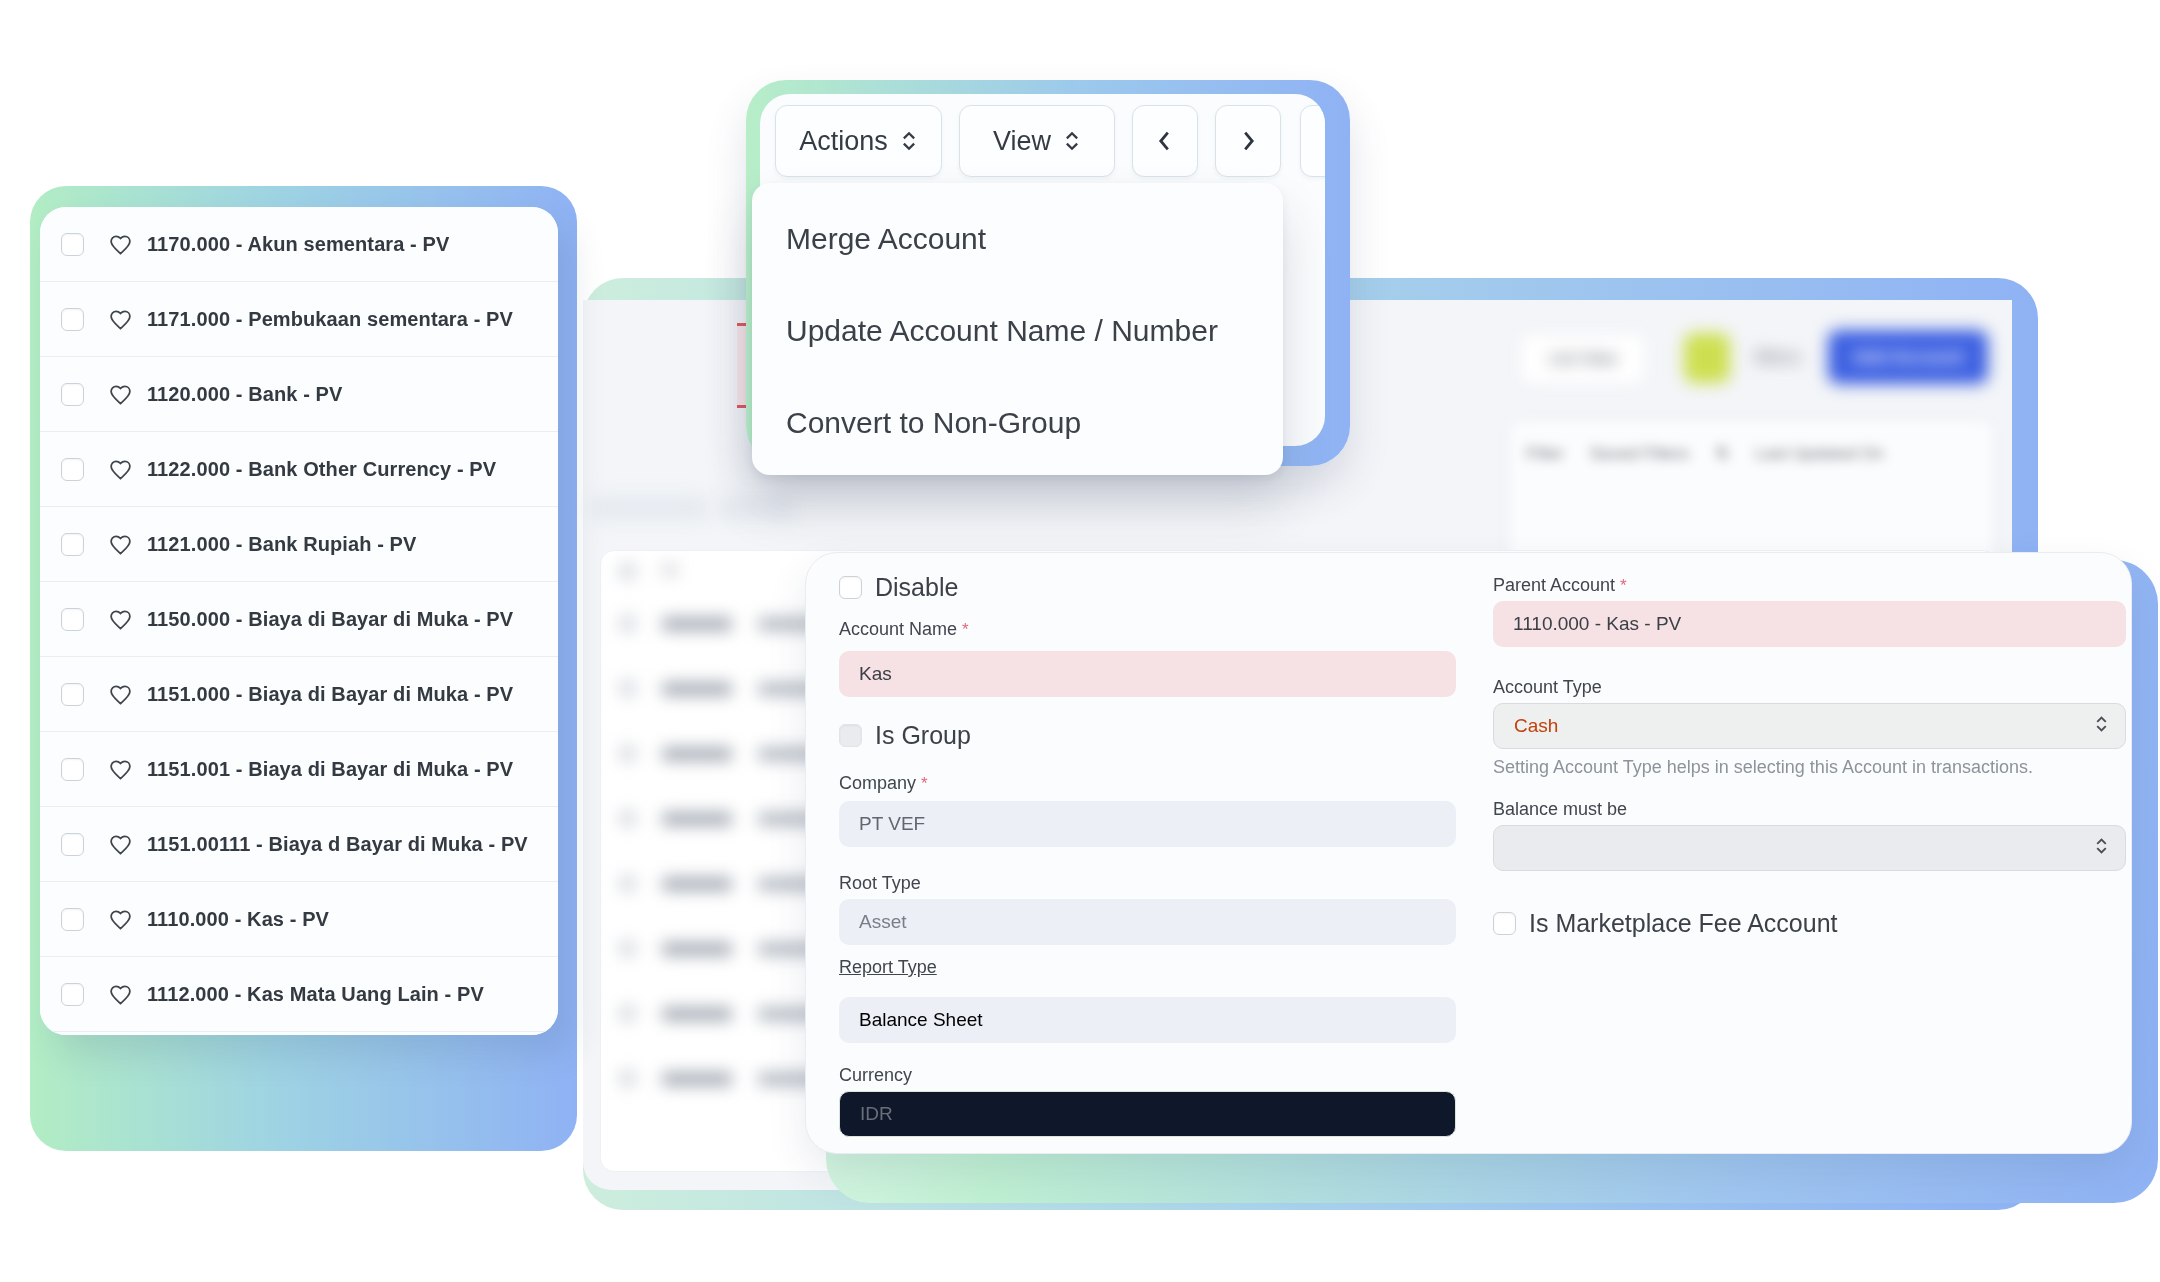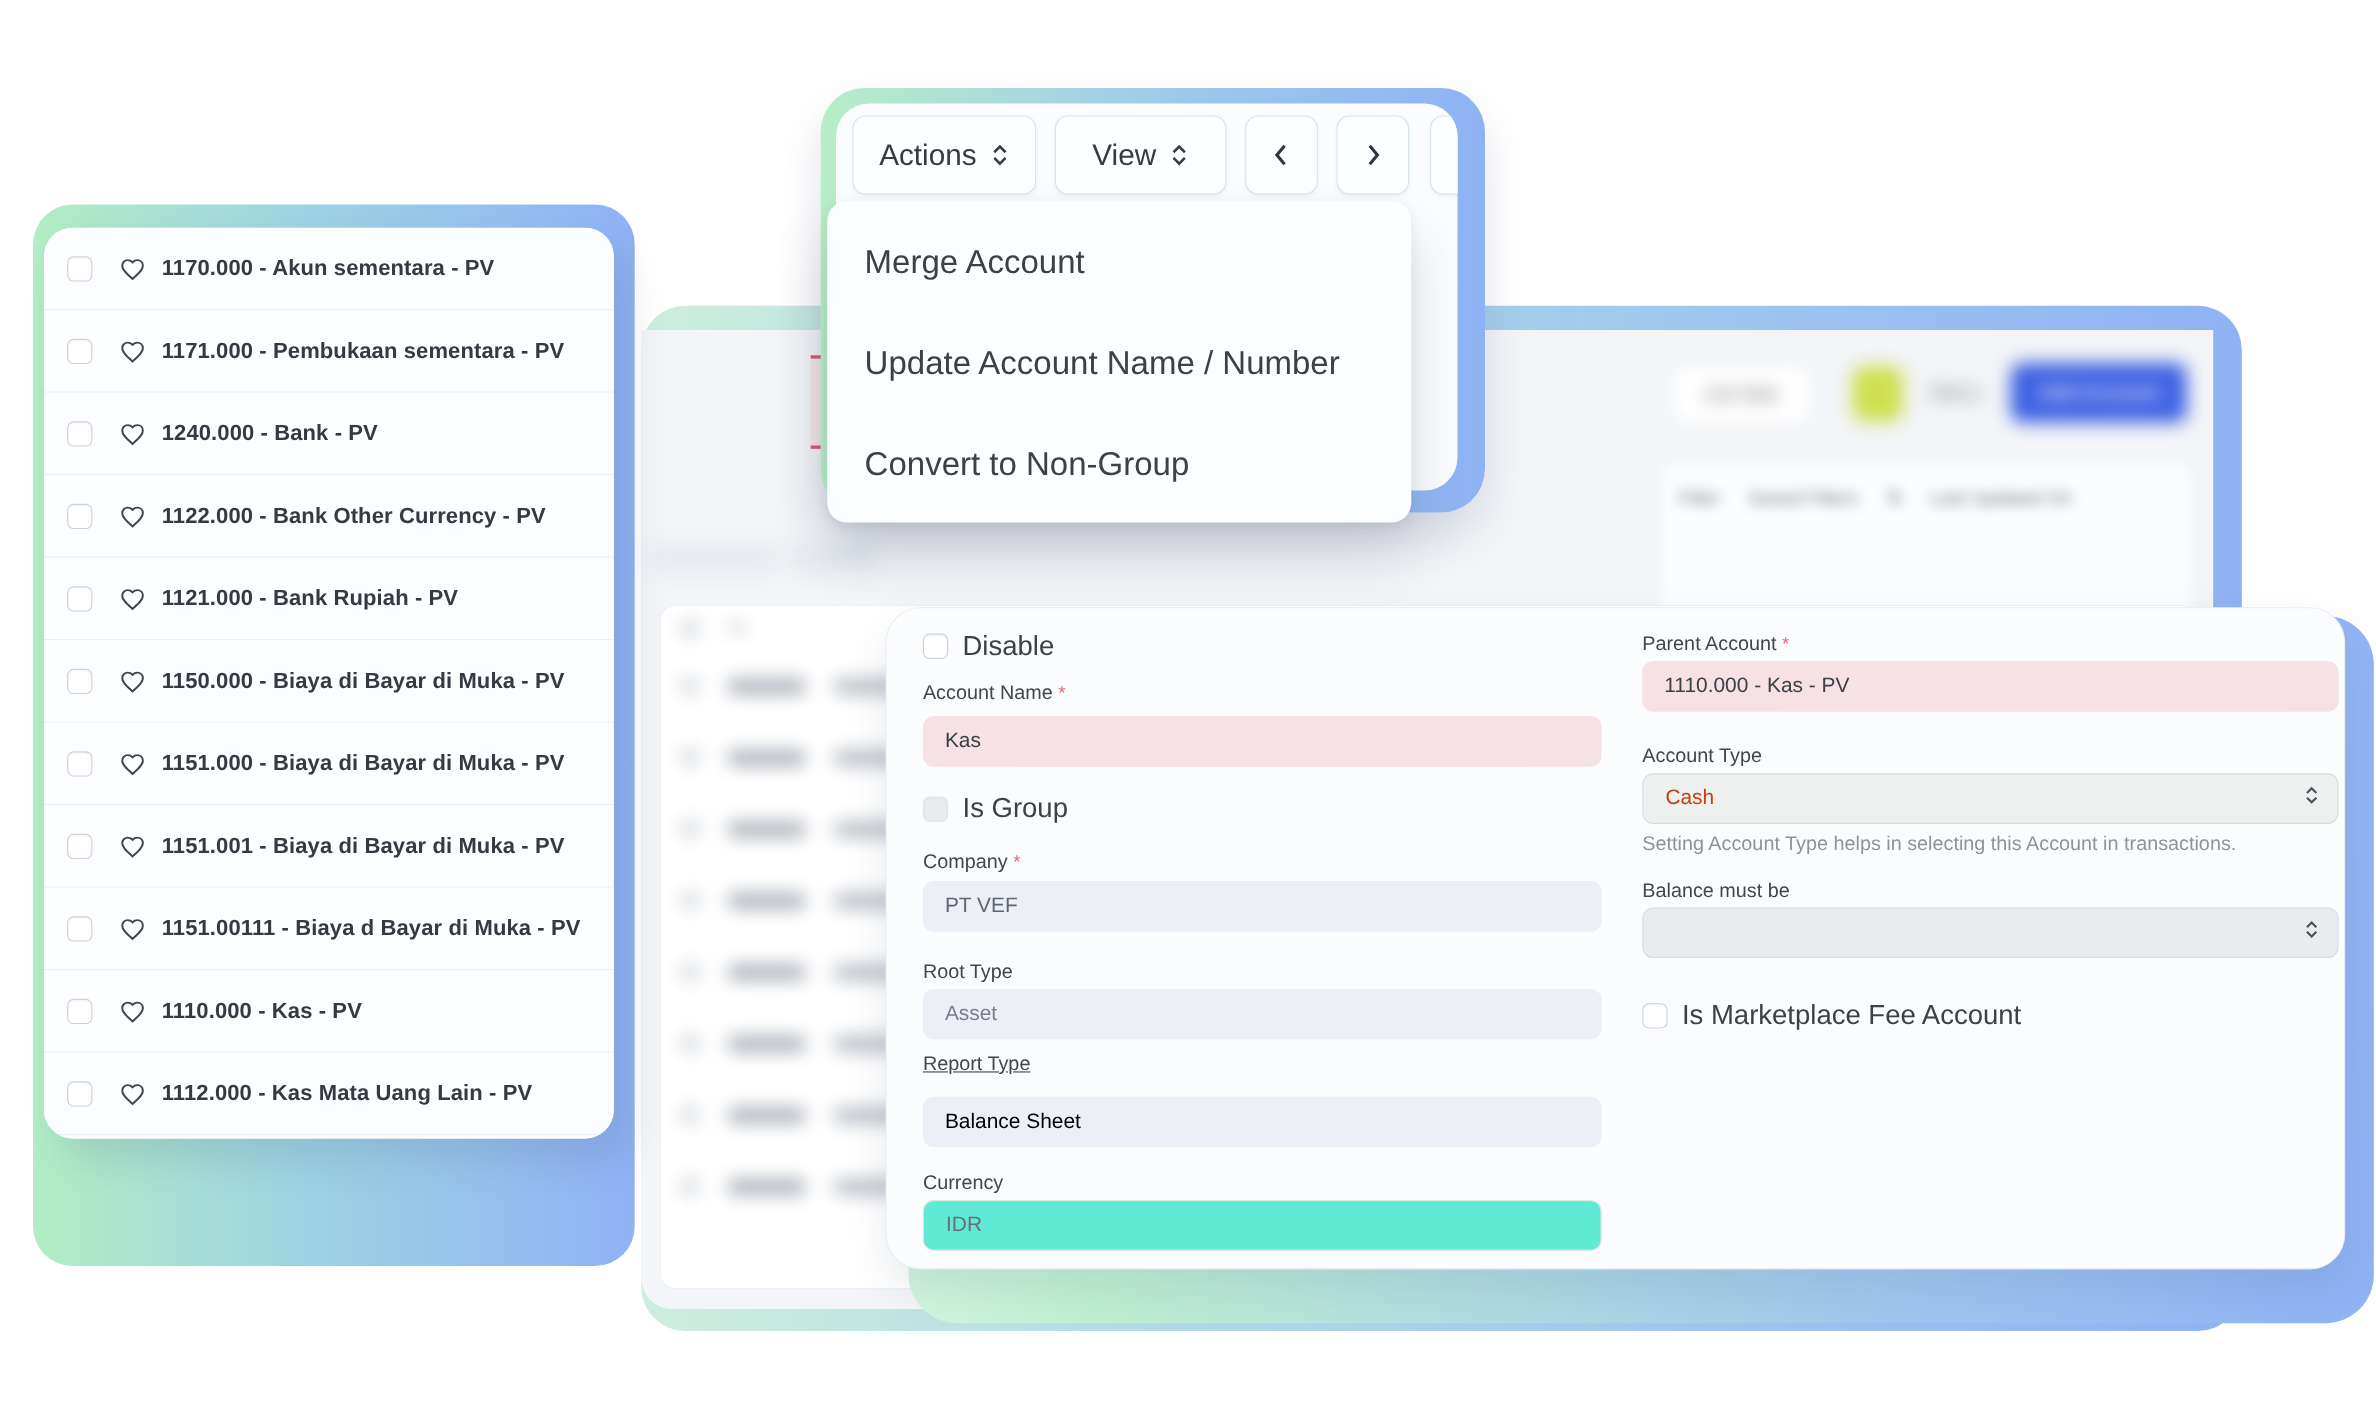--- a/index.html
+++ b/index.html
@@ -58,21 +58,21 @@
     background:linear-gradient(95deg,#d8f6e3 0%,#bff0d2 16%,#9fc6f0 70%,#8fb2f4 100%);}
   .form-card{left:805px;top:552px;width:1325px;height:600px;border-radius:32px;background:#fbfcfe;
     border:1px solid #e9ecf0;box-shadow:0 18px 40px rgba(40,55,95,.10);}
   .fcol{position:absolute;top:0;height:100%;}
   .flabel{position:absolute;font-size:18px;color:#40464d;white-space:nowrap;}
   .req{color:#e0697a;font-size:17px;margin-left:5px;}
   .finput{position:absolute;left:0;right:0;height:46px;border-radius:10px;display:flex;align-items:center;
     padding-left:20px;font-size:19px;box-sizing:border-box;}
   .in-pink{background:#f6e1e5;color:#3a4046;}
   .in-grey{background:#edeff7;}
-  .in-green{background:#5eead4;border:1px solid #dde4da;}
+  .in-green{background:#0f172a;border:1px solid #dde4da;}
   .fselect{background:#eef0ef;border:1px solid #d8dcdf;justify-content:space-between;padding-right:16px;}
   .fselect2{background:#e9ebee;border:1px solid #d8dcdf;justify-content:space-between;padding-right:16px;}
   .cbrow{position:absolute;display:flex;align-items:center;gap:13px;font-size:25px;color:#3b4147;}
   .cbx-muted{background:#e9ebef;border-color:#e1e5ea;}
   .helper{position:absolute;font-size:18px;color:#8d939b;white-space:nowrap;}
 </style>
 </head>
 <body>
 
 <div id="stage">
@@ -186,21 +186,21 @@
           <span class="acc-label">1171.000 - Pembukaan sementara - PV</span>
         </div>
 
         <div class="acc-row">
           <span class="cbx"></span>
           <span class="acc-heart">
             <svg width="25" height="25" viewBox="0 0 24 24" fill="none" stroke="#3f454c" stroke-width="1.7">
               <path d="M12 20.7l-1.3-1.2C6 15.3 3 12.5 3 9.1 3 6.4 5.1 4.3 7.8 4.3c1.5 0 3 .7 4.2 1.9 1.2-1.2 2.7-1.9 4.2-1.9 2.7 0 4.8 2.1 4.8 4.8 0 3.4-3 6.2-7.7 10.4L12 20.7z"></path>
             </svg>
           </span>
-          <span class="acc-label">1240.000 - Bank - PV</span>
+          <span class="acc-label">1120.000 - Bank - PV</span>
         </div>
 
         <div class="acc-row">
           <span class="cbx"></span>
           <span class="acc-heart">
             <svg width="25" height="25" viewBox="0 0 24 24" fill="none" stroke="#3f454c" stroke-width="1.7">
               <path d="M12 20.7l-1.3-1.2C6 15.3 3 12.5 3 9.1 3 6.4 5.1 4.3 7.8 4.3c1.5 0 3 .7 4.2 1.9 1.2-1.2 2.7-1.9 4.2-1.9 2.7 0 4.8 2.1 4.8 4.8 0 3.4-3 6.2-7.7 10.4L12 20.7z"></path>
             </svg>
           </span>
           <span class="acc-label">1122.000 - Bank Other Currency - PV</span>

